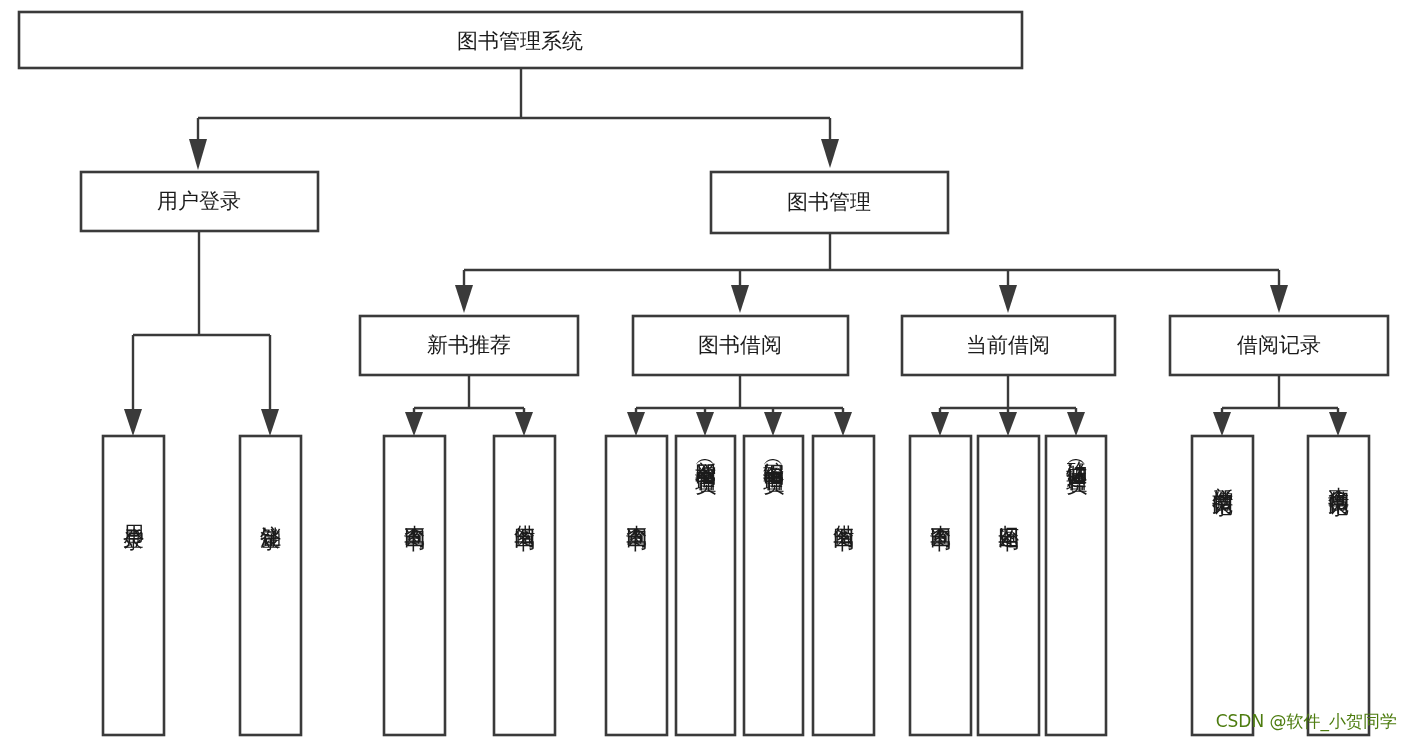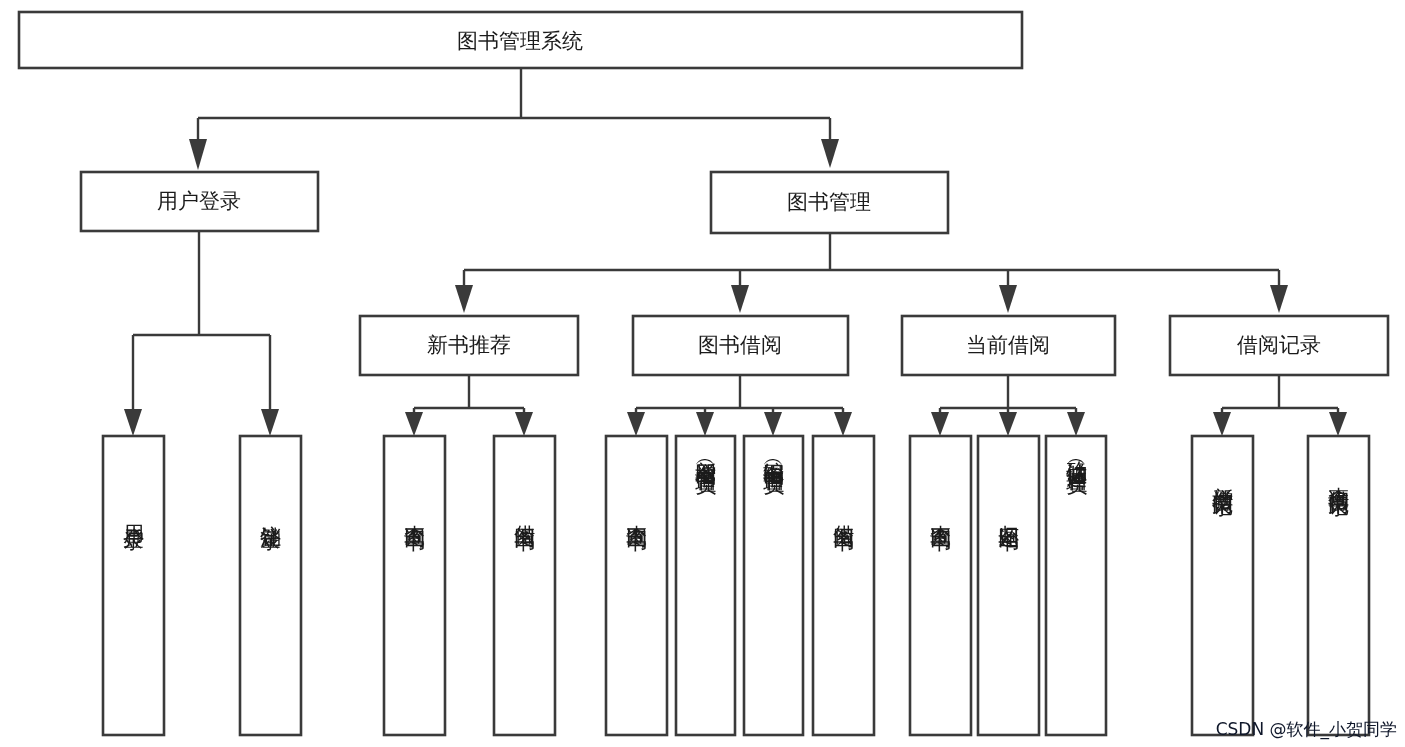--- a/index.html
+++ b/index.html
@@ -64,24 +64,24 @@
     color: #1b1b1b;
     letter-spacing: 2px;
     white-space: nowrap;
     text-align: center;
     pointer-events: none;
     transform: translateX(-50%);
   }
   .watermark {
     position: absolute;
     right: 8px;
-    bottom: 6px;
+    bottom: 14px;
     font-family: "DejaVu Sans", "Liberation Sans", sans-serif;
     font-size: 17px;
-    color: #0f172a;
+    color: #4d7c0f;
     white-space: nowrap;
     user-select: none;
   }
 </style>
 </head>
 <body>
 
 <div id="diagram-root">
 
   <svg class="flow" viewBox="0 0 1405 747" xmlns="http://www.w3.org/2000/svg">

